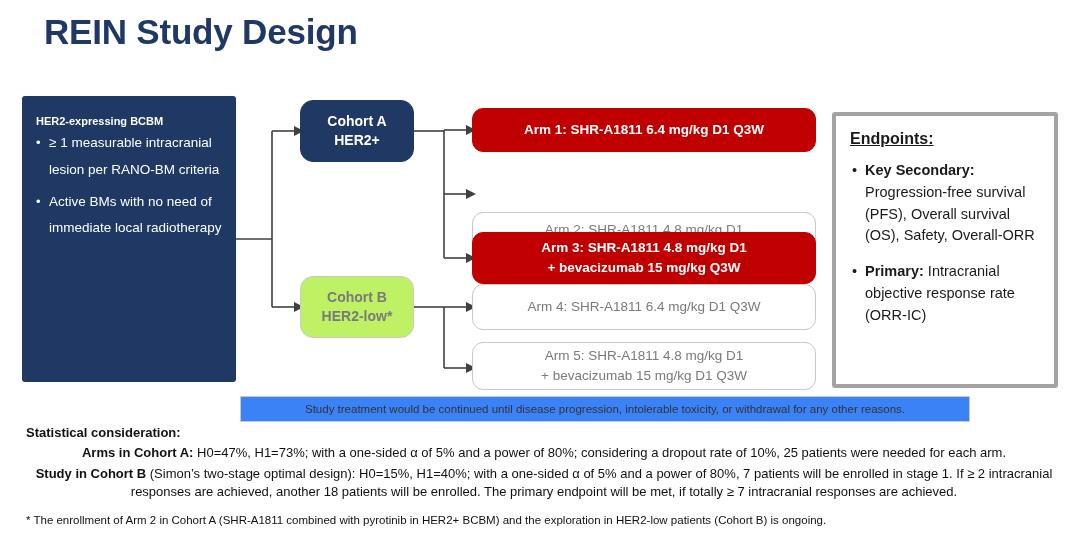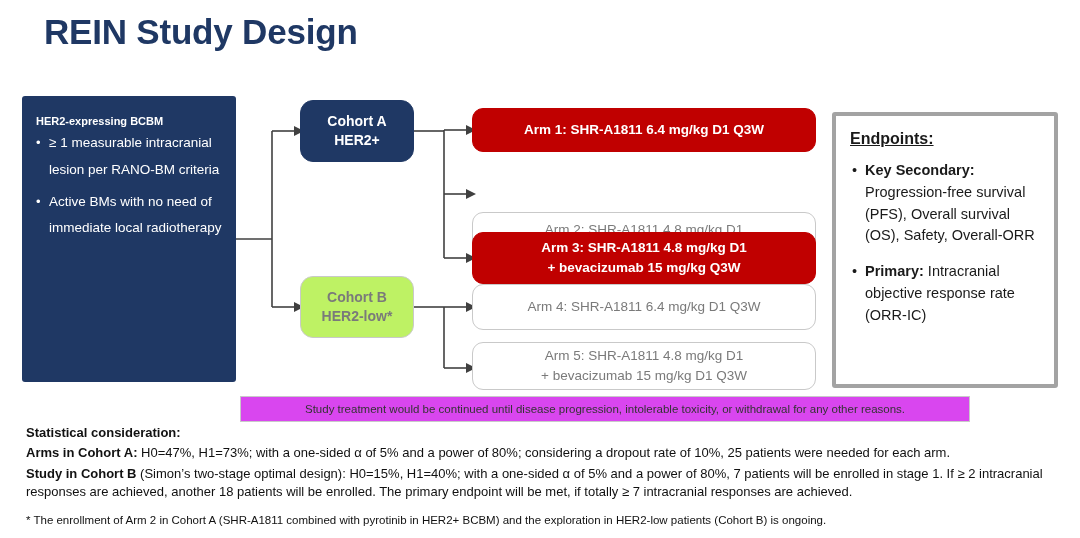--- a/index.html
+++ b/index.html
@@ -173,21 +173,21 @@
   }
   .ep-list b { font-weight: bold; }
 
   
   .note-strip {
     position: absolute;
     left: 240px;
     top: 396px;
     width: 730px;
     height: 26px;
-    background: #d946ef;
+    background: #3b82f6;
     border: 1px solid #c9c9c9;
     box-sizing: border-box;
     font-size: 11.5px;
     color: #333333;
     display: flex;
     align-items: center;
     justify-content: center;
     text-align: center;
   }
 
@@ -200,20 +200,21 @@
     font-size: 13px;
     line-height: 1.42;
     color: #111111;
   }
   .footer .hdr {
     font-weight: bold;
     margin-bottom: 2px;
   }
   .footer p {
     margin: 0 0 2px 0;
+    text-align: center;
   }
   .footer .lead { font-weight: bold; }
   .footnote {
     position: absolute;
     left: 26px;
     top: 512px;
     width: 1036px;
     font-size: 11.5px;
     color: #111111;
     line-height: 1.4;

